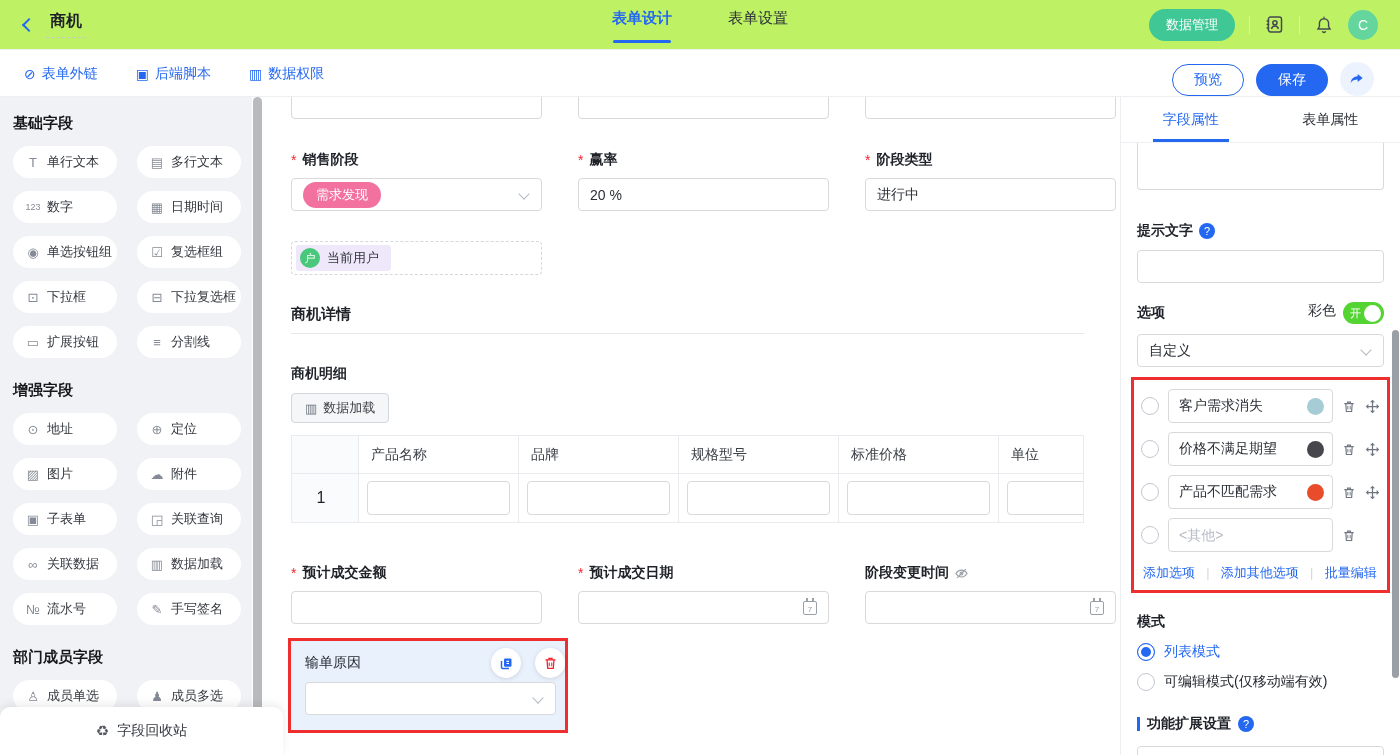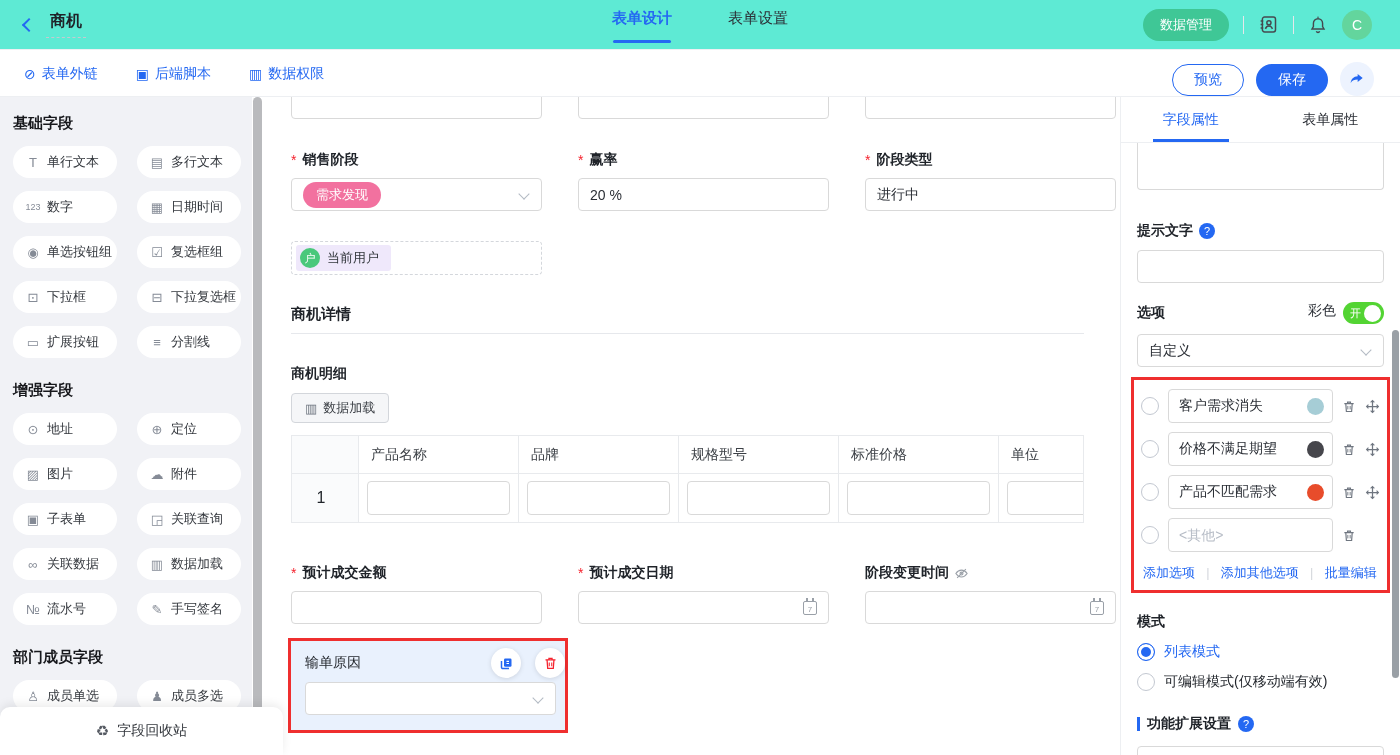--- a/index.html
+++ b/index.html
@@ -1,33 +1,33 @@
 <!DOCTYPE html>
 <html><head>
 <meta charset="utf-8">
 <style>
   * { box-sizing: border-box; margin: 0; padding: 0; }
   html,body { width:1400px; height:755px; overflow:hidden; background:#fff;
     font-family:"Liberation Sans","DejaVu Sans",sans-serif; color:#1f2329; }
 
   
-  .header { position:absolute; left:0; top:0; width:1400px; height:50px; background:#5eead4;
+  .header { position:absolute; left:0; top:0; width:1400px; height:50px; background:#bef264;
     border-bottom:1px solid #eef0f3; display:flex; align-items:center; z-index:30; }
   .h-left { display:flex; align-items:center; gap:12px; padding-left:24px; }
   .back-ch { width:10px; height:10px; border-left:2.4px solid #2468f2; border-bottom:2.4px solid #2468f2;
     transform:rotate(45deg); cursor:pointer; }
   .h-title { font-size:16px; font-weight:bold; border-bottom:1px dashed #c6c9ce; padding:0 4px 5px; }
   .h-tabs { position:absolute; left:50%; transform:translateX(-50%); top:0; height:36px;
     display:flex; gap:56px; align-items:center; }
   .htab { font-size:15px; color:#2b2f36; position:relative; height:50px; display:flex;
     align-items:center; cursor:pointer; }
   .htab.active { color:#2468f2; font-weight:bold; }
   .htab.active::after { content:""; position:absolute; left:50%; transform:translateX(-50%);
     bottom:0; width:58px; height:3px; background:#2468f2; border-radius:2px; }
-  .h-right { margin-left:auto; display:flex; align-items:center; gap:14px; padding-right:28px; }
+  .h-right { margin-left:auto; display:flex; align-items:center; gap:14px; padding-right:22px; }
   .pill-green { background:#3fc796; color:#fff; font-size:13px; padding:7px 17px;
     border-radius:16px; border:none; cursor:pointer; }
   .vdiv { width:1px; height:18px; background:#e5e7ea; }
   .ic-btn { display:flex; align-items:center; justify-content:center; cursor:pointer; color:#45494f; }
   .avatar { width:30px; height:30px; border-radius:50%; background:#63d59d; color:#fff;
     font-size:14px; display:flex; align-items:center; justify-content:center; cursor:pointer; }
 
   
   .toolbar { position:absolute; left:0; top:51px; width:1400px; height:46px; background:#fff;
     border-bottom:1px solid #edeff2; display:flex; align-items:center; z-index:25; }

